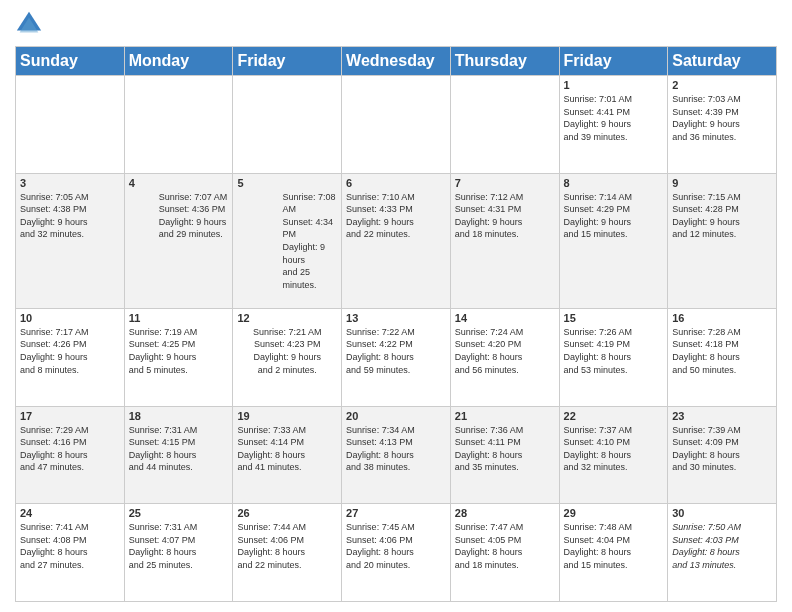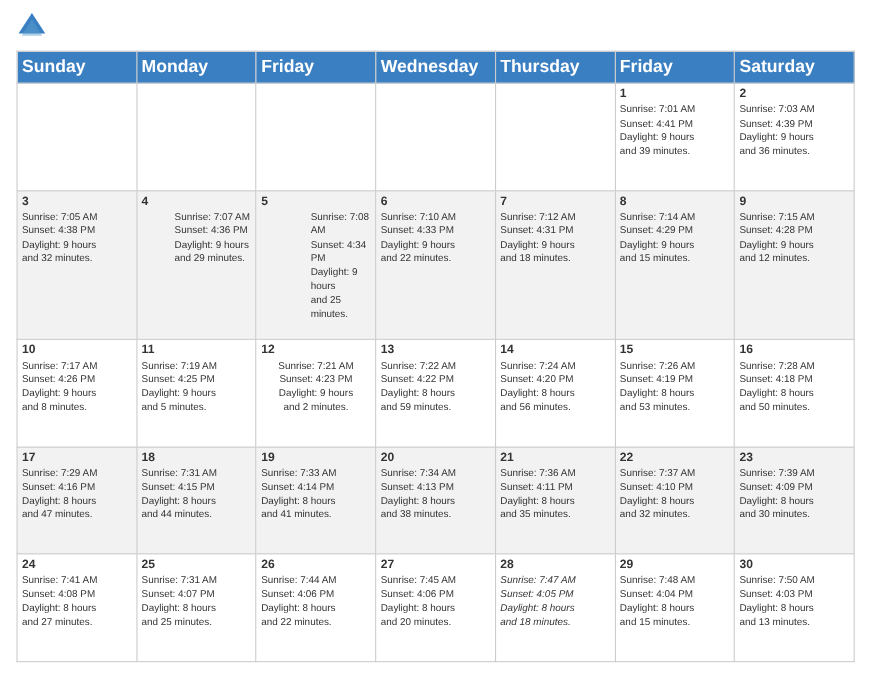--- a/index.html
+++ b/index.html
@@ -335,35 +335,35 @@
           </td>
           <td>
             <span class="day-number">27</span>
             <div class="day-info" style="white-space: pre-line;">Sunrise: 7:45 AM
 Sunset: 4:06 PM
 Daylight: 8 hours
 and 20 minutes.</div>
           </td>
           <td>
             <span class="day-number">28</span>
-            <div class="day-info" style="white-space: pre-line; font-style: italic;">Sunrise: 7:47 AM
+            <div class="day-info" style="white-space: pre-line;">Sunrise: 7:47 AM
 Sunset: 4:05 PM
 Daylight: 8 hours
 and 18 minutes.</div>
           </td>
           <td>
             <span class="day-number">29</span>
             <div class="day-info" style="white-space: pre-line;">Sunrise: 7:48 AM
 Sunset: 4:04 PM
 Daylight: 8 hours
 and 15 minutes.</div>
           </td>
           <td>
             <span class="day-number">30</span>
-            <div class="day-info" style="white-space: pre-line;">Sunrise: 7:50 AM
+            <div class="day-info" style="white-space: pre-line; font-style: italic;">Sunrise: 7:50 AM
 Sunset: 4:03 PM
 Daylight: 8 hours
 and 13 minutes.</div>
           </td>
         </tr>
       </tbody>
   </table>
 </div>
 
 </body></html>

